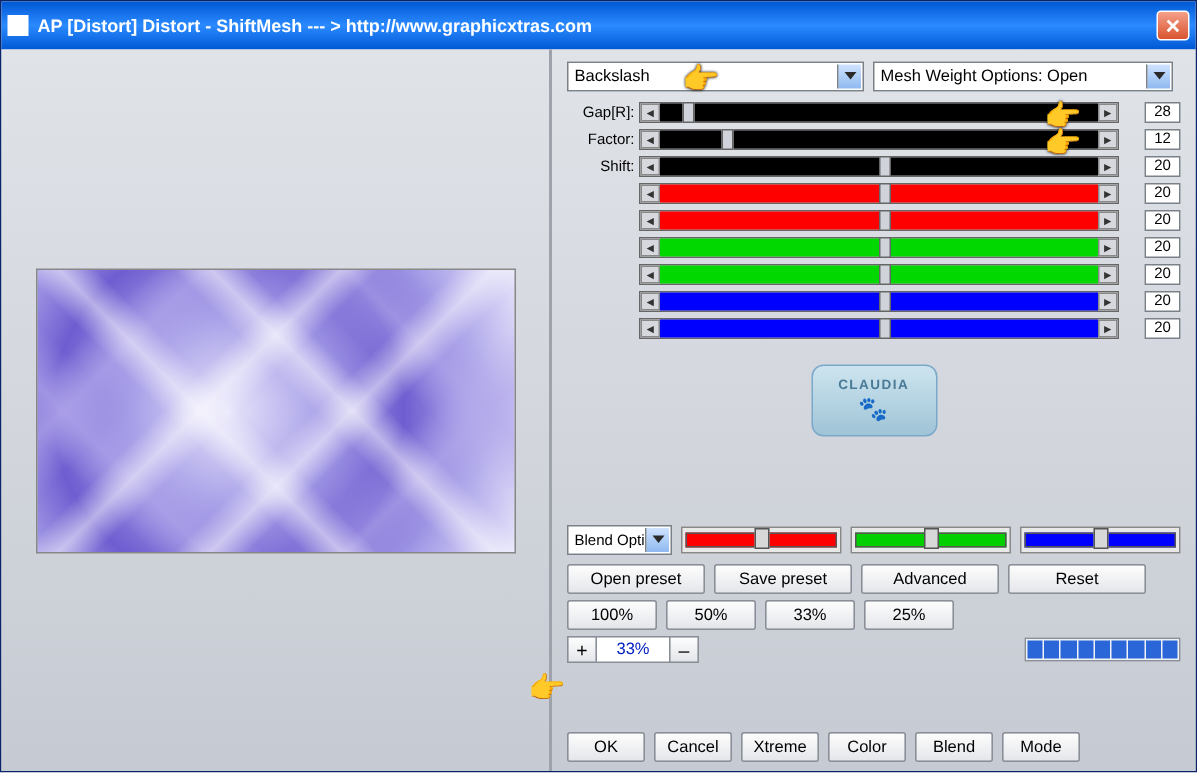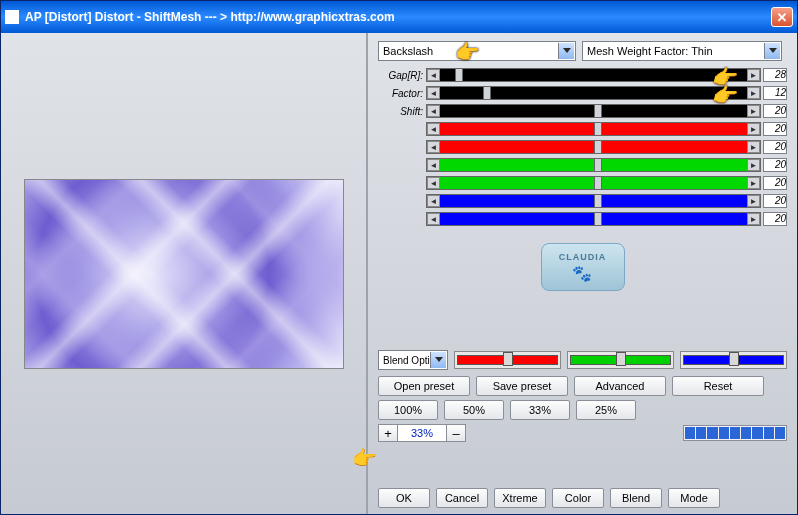--- a/index.html
+++ b/index.html
@@ -19,32 +19,32 @@
   linear-gradient(-45deg, transparent 15%, rgba(180,170,235,.6) 22%, transparent 30%, transparent 70%, rgba(180,170,235,.6) 78%, transparent 85%);
 }
 .right-panel { flex: 1; padding: 8px 10px 6px 10px; display: flex; flex-direction: column; }
 .top-selects { display: flex; gap: 6px; margin-bottom: 6px; position: relative; }
 .combo { background: #fff; border: 1px solid #7a8188; height: 20px; display: flex; align-items: center; padding: 0 4px; font-size: 11px; position: relative; }
 .combo-arrow { position: absolute; right: 1px; top: 1px; bottom: 1px; width: 16px; background: linear-gradient(180deg,#cfe3ff,#8fb9f0); border-left: 1px solid #7a8188; display: flex; align-items: center; justify-content: center; }
 .combo-arrow::after { content: ""; border: 4px solid transparent; border-top: 5px solid #2a2a2a; margin-top: 3px; }
 .combo.shape { width: 198px; }
 .combo.mesh { width: 200px; }
 .hand { position: absolute; font-size: 20px; filter: drop-shadow(0 0 1px #000); pointer-events: none; }
-.sliders { display: flex; flex-direction: column; gap: 2px; margin-bottom: 10px; font-style: italic; }
+.sliders { display: flex; flex-direction: column; gap: 2px; margin-bottom: 10px; }
 .slider-row { display: flex; align-items: center; height: 16px; }
 .slider-label { width: 48px; text-align: right; padding-right: 3px; font-size: 10px; color: #000; }
 .slider-track { flex: 1; height: 14px; border: 1px solid #666; position: relative; display: flex; align-items: center; }
 .arrow-btn { width: 13px; height: 12px; background: #d6d8de; border: 1px solid #888; display: flex; align-items: center; justify-content: center; font-size: 8px; color: #333; }
 .track-fill { flex: 1; height: 12px; position: relative; }
 .track-fill.black { background: #000; }
 .track-fill.red { background: #ff0000; }
 .track-fill.green { background: #00d800; }
 .track-fill.blue { background: #0000ff; }
 .thumb { position: absolute; top: -1px; width: 8px; height: 14px; background: #d0d4da; border: 1px solid #666; }
-.slider-val { width: 24px; height: 14px; border: 1px solid #7a8188; background: #fff; margin-left: 2px; font-size: 10px; text-align: right; line-height: 12px; }
+.slider-val { width: 24px; height: 14px; border: 1px solid #7a8188; background: #fff; margin-left: 17px; font-size: 10px; text-align: center; line-height: 12px; }
 .badge-area { display: flex; justify-content: center; margin: 6px 0 30px 0; }
 .badge { width: 84px; height: 48px; border: 1px solid #7aa8c8; border-radius: 8px; background: linear-gradient(180deg,#cde4ef,#9fc4d6); display: flex; flex-direction: column; align-items: center; justify-content: center; color: #4a7a96; font-size: 9px; font-weight: bold; letter-spacing: 1px; }
 .badge-shadow { font-size: 16px; margin-top: 2px; }
 .blend-row { display: flex; gap: 6px; align-items: center; margin-bottom: 6px; }
 .combo.blend { width: 70px; font-size: 10px; }
 .rgb-slider { flex: 1; height: 18px; border: 1px solid #888; background: #e8e8e8; position: relative; display: flex; align-items: center; padding: 2px; }
 .rgb-bar { flex: 1; height: 10px; position: relative; border: 1px solid #555; }
 .rgb-bar.red { background: #ff0000; }
 .rgb-bar.green { background: #00d000; }
 .rgb-bar.blue { background: #0000ff; }
@@ -77,21 +77,21 @@
     </div>
     <div class="right-panel">
 
       <div class="top-selects">
         <div class="combo shape">
           <span>Backslash</span>
           <span class="combo-arrow"></span>
           <span class="hand" style="left:76px; top:-2px;">👉</span>
         </div>
         <div class="combo mesh">
-          <span>Mesh Weight Factor: Thin</span>
+          <span>Mesh Weight Options: Open</span>
           <span class="combo-arrow"></span>
         </div>
       </div>
 
       <div class="sliders" id="sliders">
           <div class="slider-row">
             <div class="slider-label">Gap[R]:</div>
             <div class="slider-track">
               <div class="arrow-btn">◄</div>
               <div class="track-fill black">

